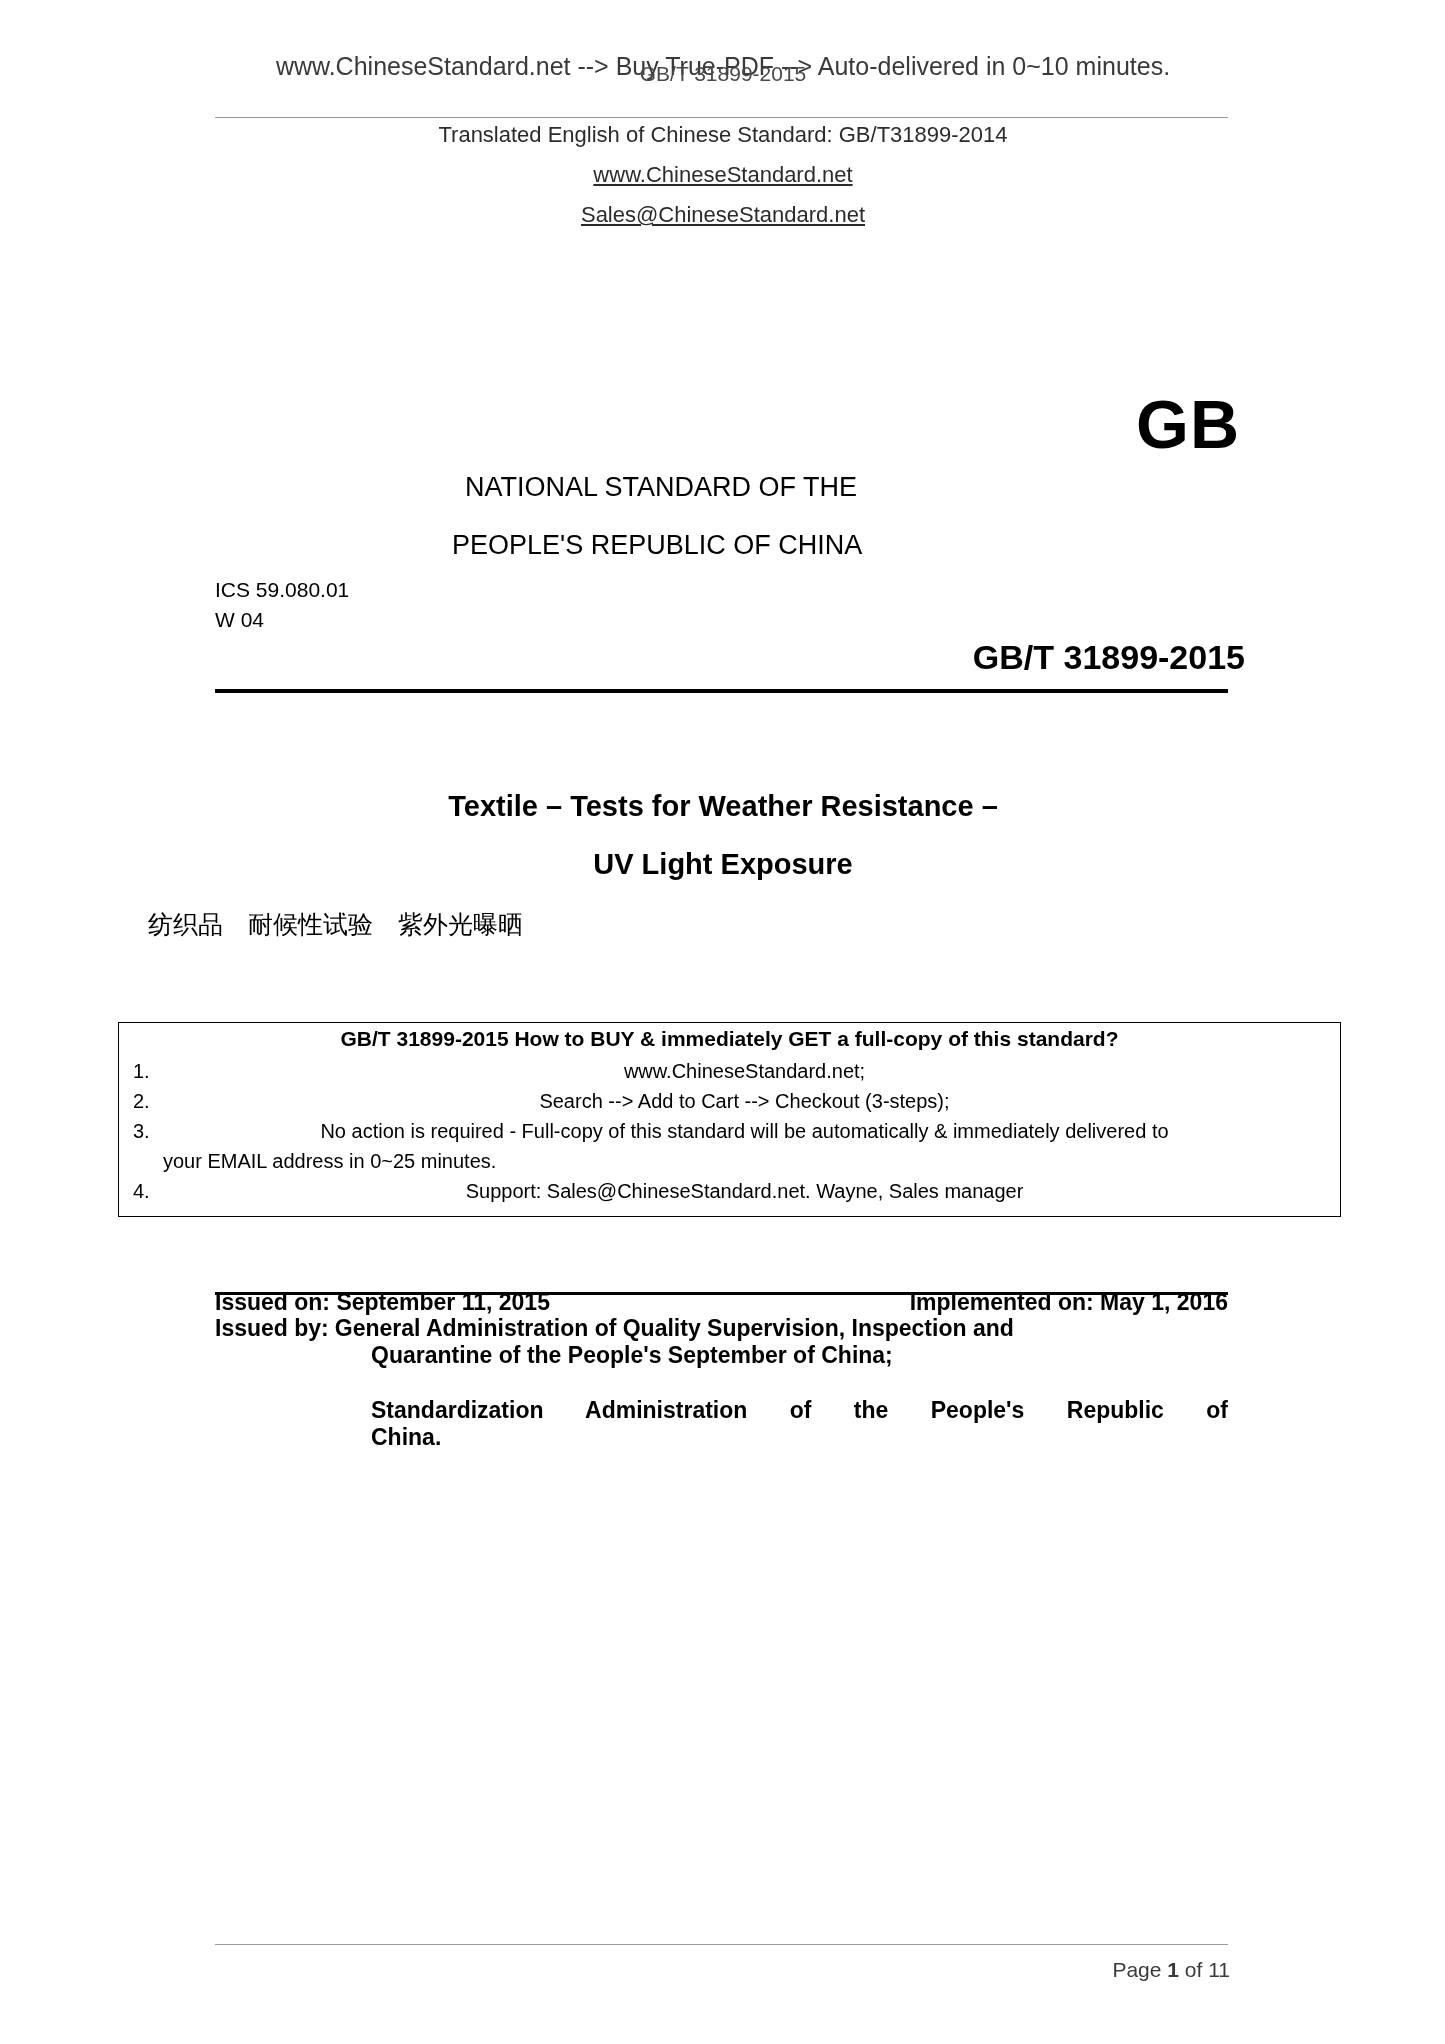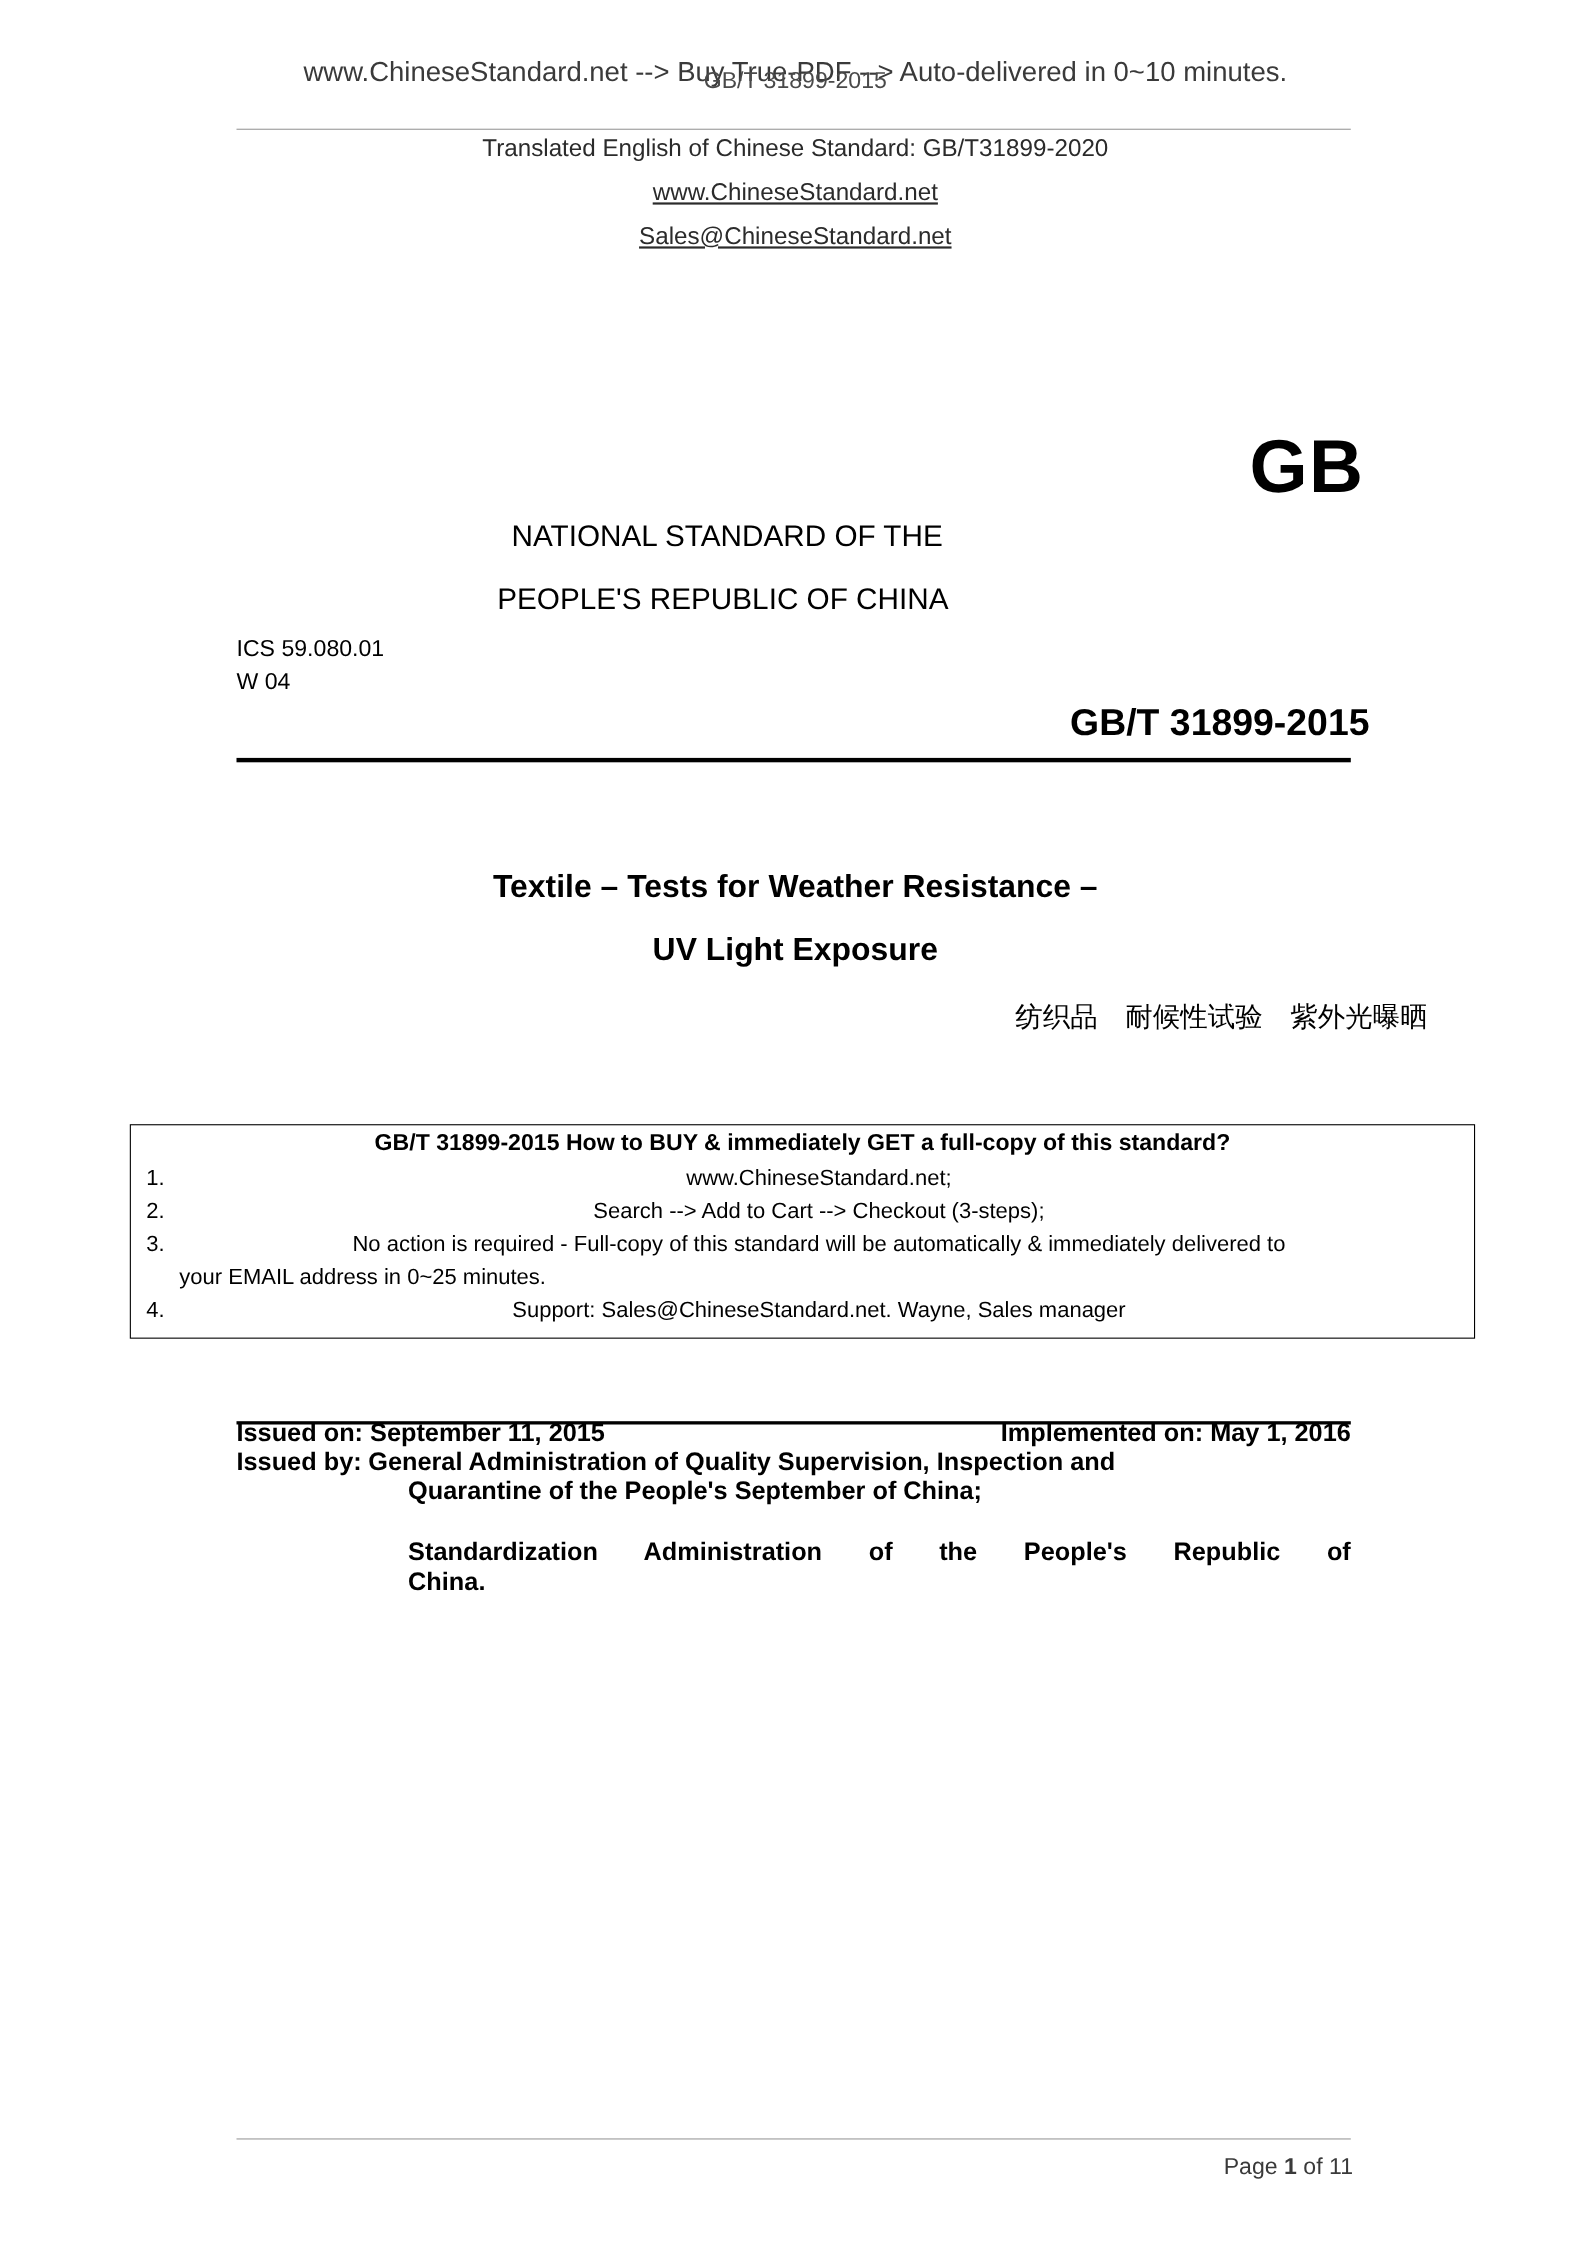--- a/index.html
+++ b/index.html
@@ -139,21 +139,21 @@
     width: 1150px;
     text-align: center;
     font-size: 29px;
     font-weight: bold;
   }
   .title-cn {
     position: absolute;
     left: 148px;
     top: 908px;
     width: 1150px;
-    text-align: right;
+    text-align: left;
     font-size: 25px;
     font-family: "DejaVu Sans", sans-serif;
   }
 
   
   .buy-box {
     position: absolute;
     left: 118px;
     top: 1022px;
     width: 1223px;
@@ -250,21 +250,21 @@
 </style>
 </head>
 <body>
 
 <div class="page">
 
   <div class="wm-line">www.ChineseStandard.net --&gt; Buy True-PDF --&gt; Auto-delivered in 0~10 minutes.</div>
   <div class="wm-sub">GB/T 31899-2015</div>
   <div class="rule-top"></div>
 
-  <div class="trans-line trans-1">Translated English of Chinese Standard: GB/T31899-2020</div>
+  <div class="trans-line trans-1">Translated English of Chinese Standard: GB/T31899-2014</div>
   <div class="trans-line trans-3"><span>Sales@ChineseStandard.net</span></div>
   <div class="trans-line trans-2"><span>www.ChineseStandard.net</span></div>
 
   <div class="gb-logo">GB</div>
 
   <div class="nat-1">NATIONAL STANDARD OF THE</div>
   <div class="nat-2">PEOPLE'S REPUBLIC OF CHINA</div>
 
   <div class="ics-1">ICS 59.080.01</div>
   <div class="ics-2">W 04</div>

